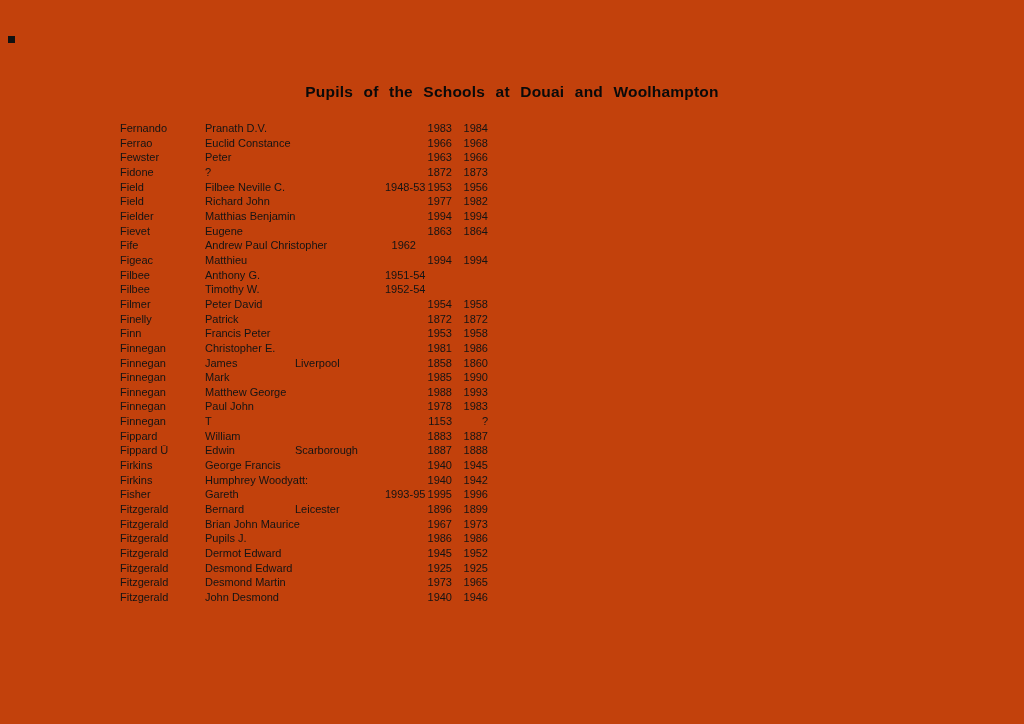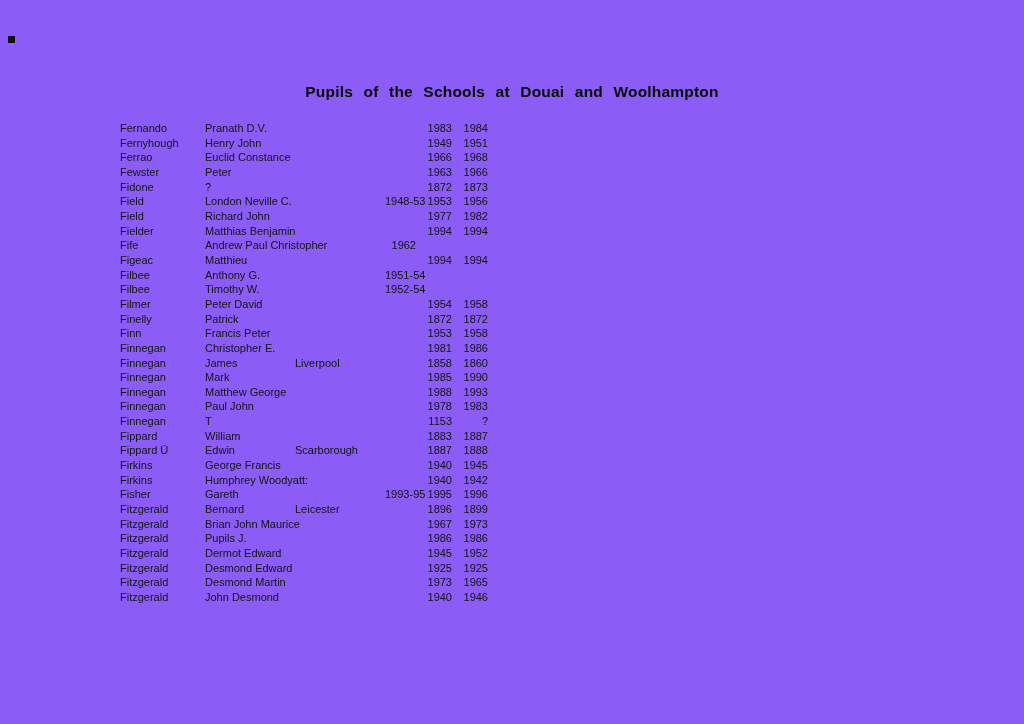--- a/index.html
+++ b/index.html
@@ -11,21 +11,21 @@
     position: relative;
     width: 1024px;
     height: 724px;
     overflow: hidden;
     font-family: "Liberation Sans", sans-serif;
     color: #000000;
   }
   .page {
     position: absolute;
     inset: 0;
-    background: #8b5cf6;
+    background: #c2410c;
     padding-left: 31px;
   }
   .artifact-dot {
     position: absolute;
     left: 8px;
     top: 36px;
     width: 7px;
     height: 7px;
     background: #111111;
   }
@@ -72,28 +72,20 @@
   <div class="table" id="pupils-table">
   <div class="row">
     <span class="cell surname">Fernando</span>
     <span class="cell forename">Pranath D.V.</span>
     <span class="cell place"></span>
     <span class="cell range"></span>
     <span class="cell year1">1983</span>
     <span class="cell year2">1984</span>
   </div>
 
-  <div class="row">
-    <span class="cell surname">Fernyhough</span>
-    <span class="cell forename">Henry John</span>
-    <span class="cell place"></span>
-    <span class="cell range"></span>
-    <span class="cell year1">1949</span>
-    <span class="cell year2">1951</span>
-  </div>
 
   <div class="row">
     <span class="cell surname">Ferrao</span>
     <span class="cell forename">Euclid Constance</span>
     <span class="cell place"></span>
     <span class="cell range"></span>
     <span class="cell year1">1966</span>
     <span class="cell year2">1968</span>
   </div>
 
@@ -110,21 +102,21 @@
     <span class="cell surname">Fidone</span>
     <span class="cell forename">?</span>
     <span class="cell place"></span>
     <span class="cell range"></span>
     <span class="cell year1">1872</span>
     <span class="cell year2">1873</span>
   </div>
 
   <div class="row">
     <span class="cell surname">Field</span>
-    <span class="cell forename">London Neville C.</span>
+    <span class="cell forename">Filbee Neville C.</span>
     <span class="cell place"></span>
     <span class="cell range">1948-53</span>
     <span class="cell year1">1953</span>
     <span class="cell year2">1956</span>
   </div>
 
   <div class="row">
     <span class="cell surname">Field</span>
     <span class="cell forename">Richard John</span>
     <span class="cell place"></span>
@@ -135,20 +127,28 @@
 
   <div class="row">
     <span class="cell surname">Fielder</span>
     <span class="cell forename">Matthias Benjamin</span>
     <span class="cell place"></span>
     <span class="cell range"></span>
     <span class="cell year1">1994</span>
     <span class="cell year2">1994</span>
   </div>
 
+  <div class="row">
+    <span class="cell surname">Fievet</span>
+    <span class="cell forename">Eugene</span>
+    <span class="cell place"></span>
+    <span class="cell range"></span>
+    <span class="cell year1">1863</span>
+    <span class="cell year2">1864</span>
+  </div>
 
   <div class="row">
     <span class="cell surname">Fife</span>
     <span class="cell forename">Andrew Paul Christopher</span>
     <span class="cell place"></span>
     <span class="cell range">1962</span>
     <span class="cell year1"></span>
     <span class="cell year2"></span>
   </div>
 

